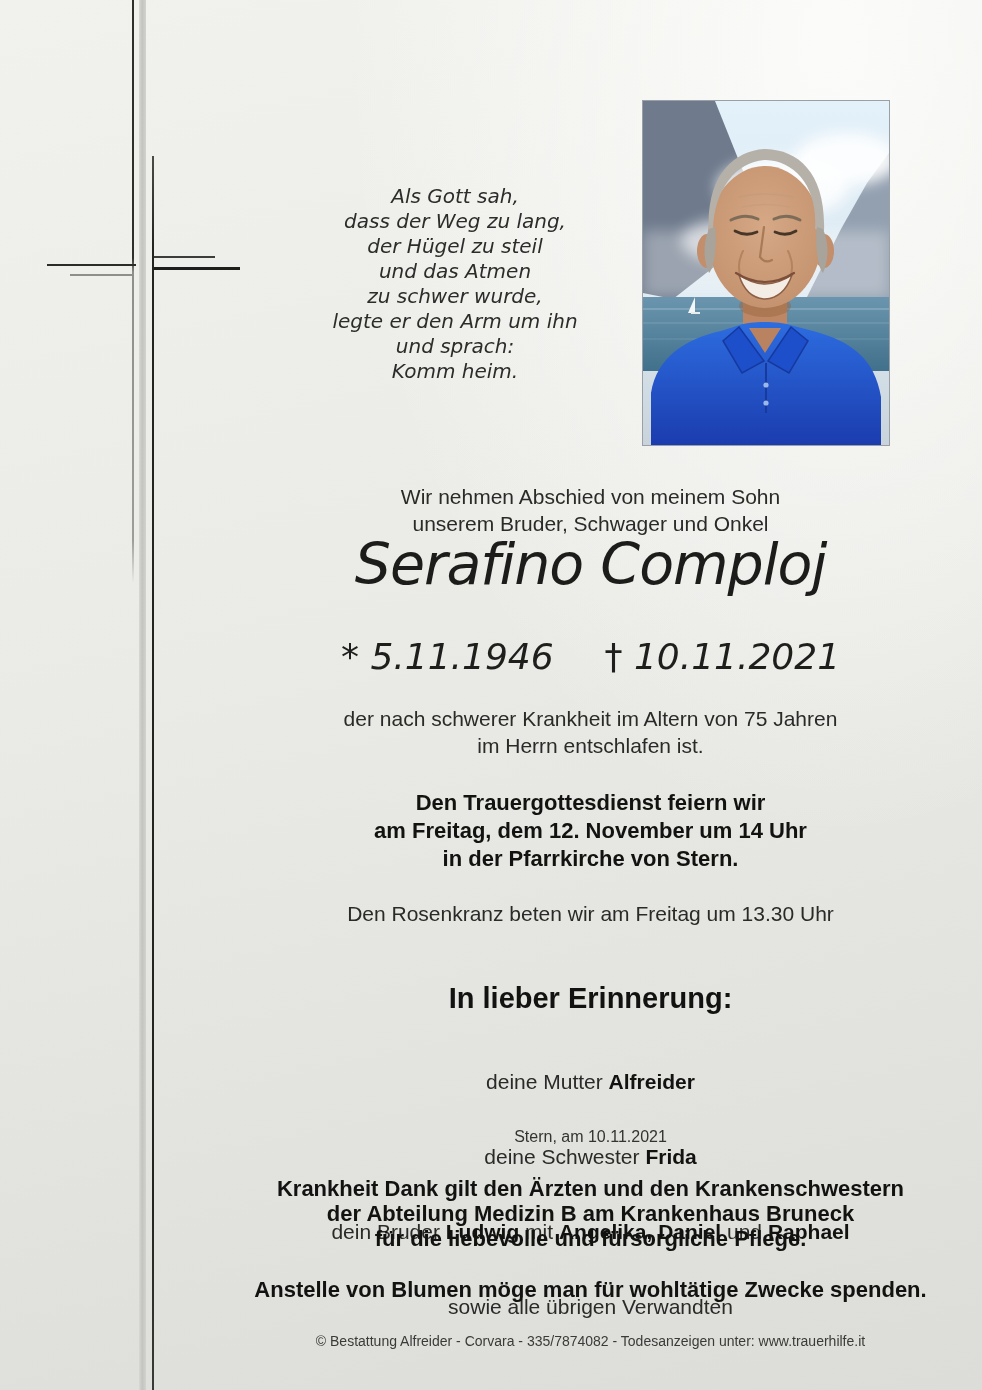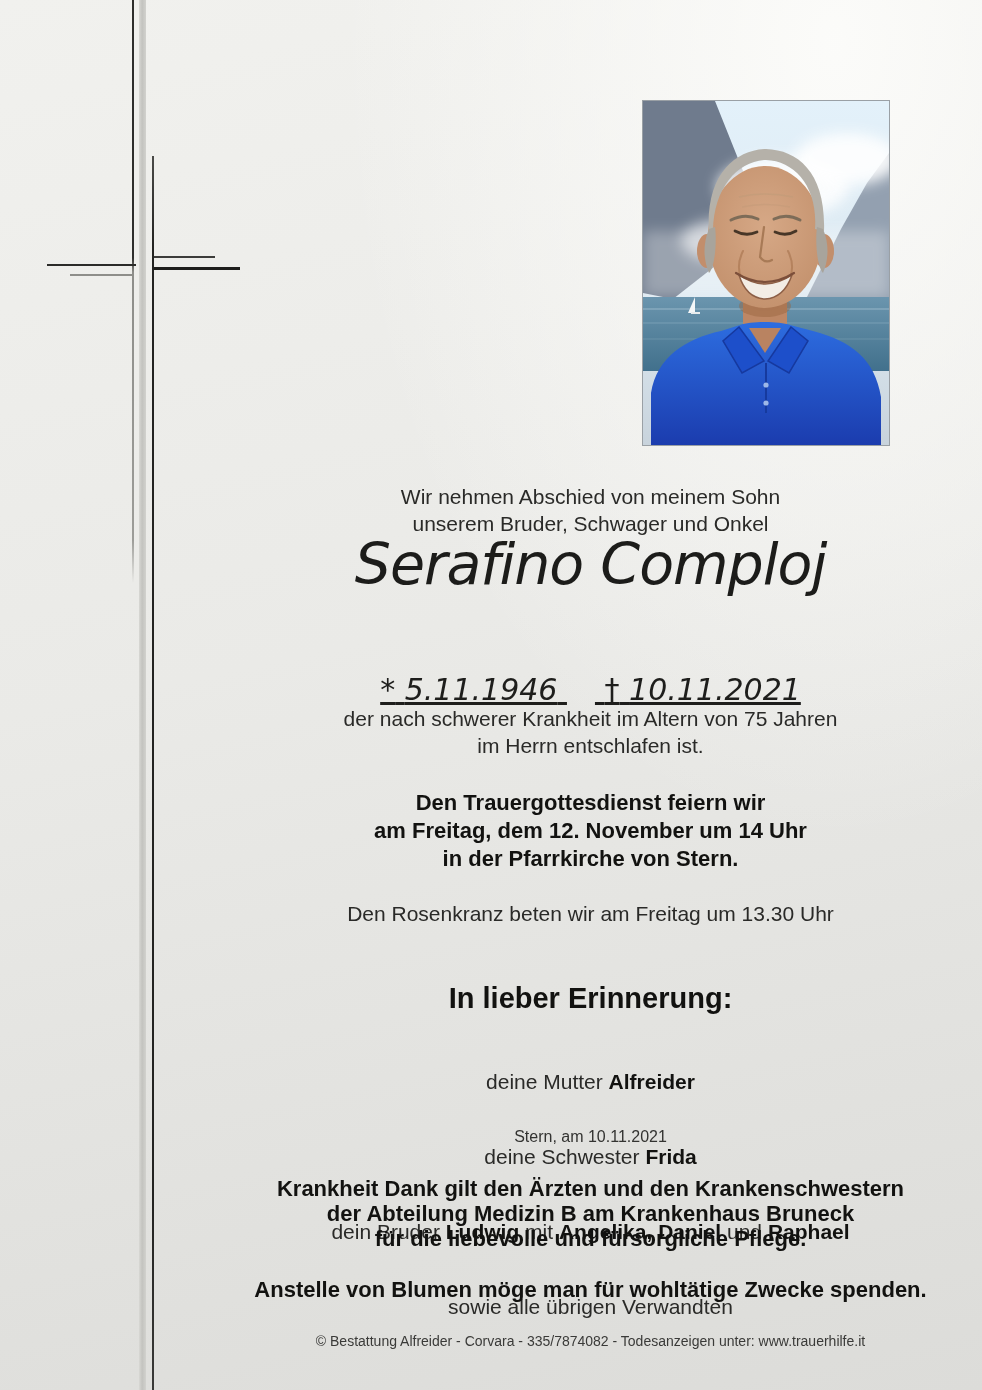--- a/index.html
+++ b/index.html
@@ -27,22 +27,22 @@
     font-size:20px;line-height:25px;color:#2c2c2a;}
   
   .photo{position:absolute;left:642px;top:100px;width:246px;height:344px;
     border:1px solid #9aa0a5;box-sizing:content-box;}
   .photo svg{display:block;}
   
   .col{position:absolute;left:199px;width:783px;text-align:center;color:#2a2a28;}
   .intro{top:483px;font-size:21px;line-height:27px;}
   .name{top:532px;font-family:"DejaVu Sans",sans-serif;font-style:italic;
     font-size:57px;line-height:64px;color:#1c1c1a;letter-spacing:-1px;}
-  .dates{top:672px;font-family:"DejaVu Sans",sans-serif;font-style:italic;
-    font-size:30px;color:#1e1e1c;text-decoration:underline;}
+  .dates{top:636px;font-family:"DejaVu Sans",sans-serif;font-style:italic;
+    font-size:36px;color:#1e1e1c;}
   .dates .sep{display:inline-block;width:28px;}
   .dates .sym{font-style:normal;}
   .announce{top:705px;font-size:21px;line-height:27px;}
   .service{top:789px;font-size:22px;line-height:28px;font-weight:bold;color:#121210;text-align:center;}
   .rosary{top:900px;font-size:21px;line-height:27px;}
   .rem-heading{top:982px;font-size:29px;font-weight:bold;color:#121210;}
   .mourners{top:1019px;font-size:21px;line-height:25px;white-space:pre-wrap;}
   .mourners .b{font-weight:bold;color:#121210;}
   .place-date{top:1128px;font-size:16px;color:#333331;}
   .thanks{top:1176px;font-size:22px;line-height:25px;font-weight:bold;color:#121210;}
@@ -57,20 +57,30 @@
   <div>
     <div class="v-band"></div>
     <div class="v-line-a"></div>
     <div class="v-line-b"></div>
     <div class="h-left-upper"></div>
     <div class="h-left-lower"></div>
     <div class="h-right-upper"></div>
     <div class="h-right-lower"></div>
   </div>
 
+  <div class="poem">
+    <div>Als Gott sah,</div>
+    <div>dass der Weg zu lang,</div>
+    <div>der Hügel zu steil</div>
+    <div>und das Atmen</div>
+    <div>zu schwer wurde,</div>
+    <div>legte er den Arm um ihn</div>
+    <div>und sprach:</div>
+    <div>Komm heim.</div>
+  </div>
 
   <div class="photo">
     <svg width="246" height="344" viewBox="0 0 246 344" xmlns="http://www.w3.org/2000/svg">
       <defs>
         <linearGradient id="skyG" x1="0" y1="0" x2="0" y2="1">
           <stop offset="0" stop-color="#e3f1fa"></stop>
             <stop offset="0.6" stop-color="#dce8f0"></stop>
             <stop offset="1" stop-color="#c8d3dc"></stop>
         </linearGradient>
         <linearGradient id="lakeG" x1="0" y1="0" x2="0" y2="1">

